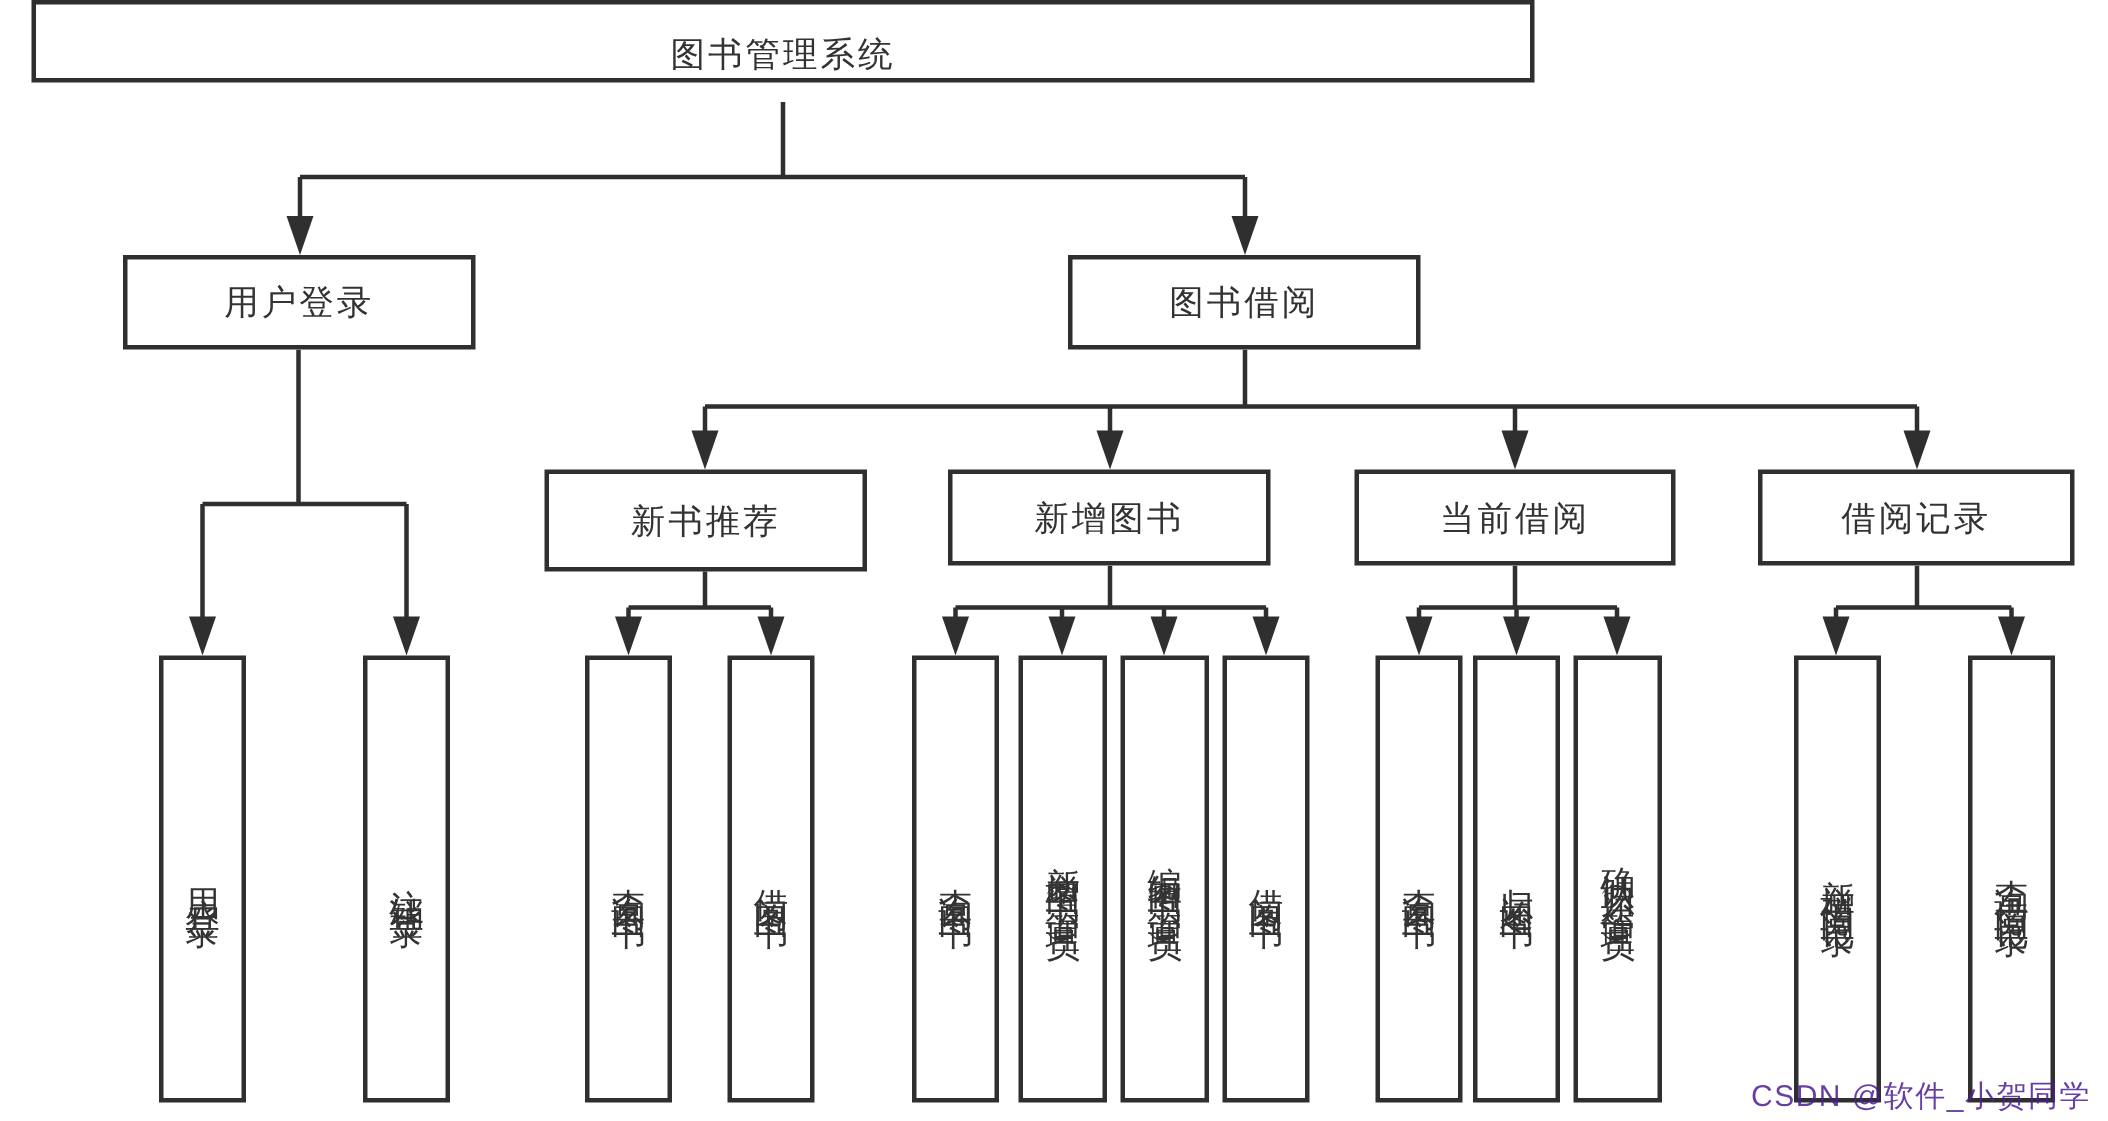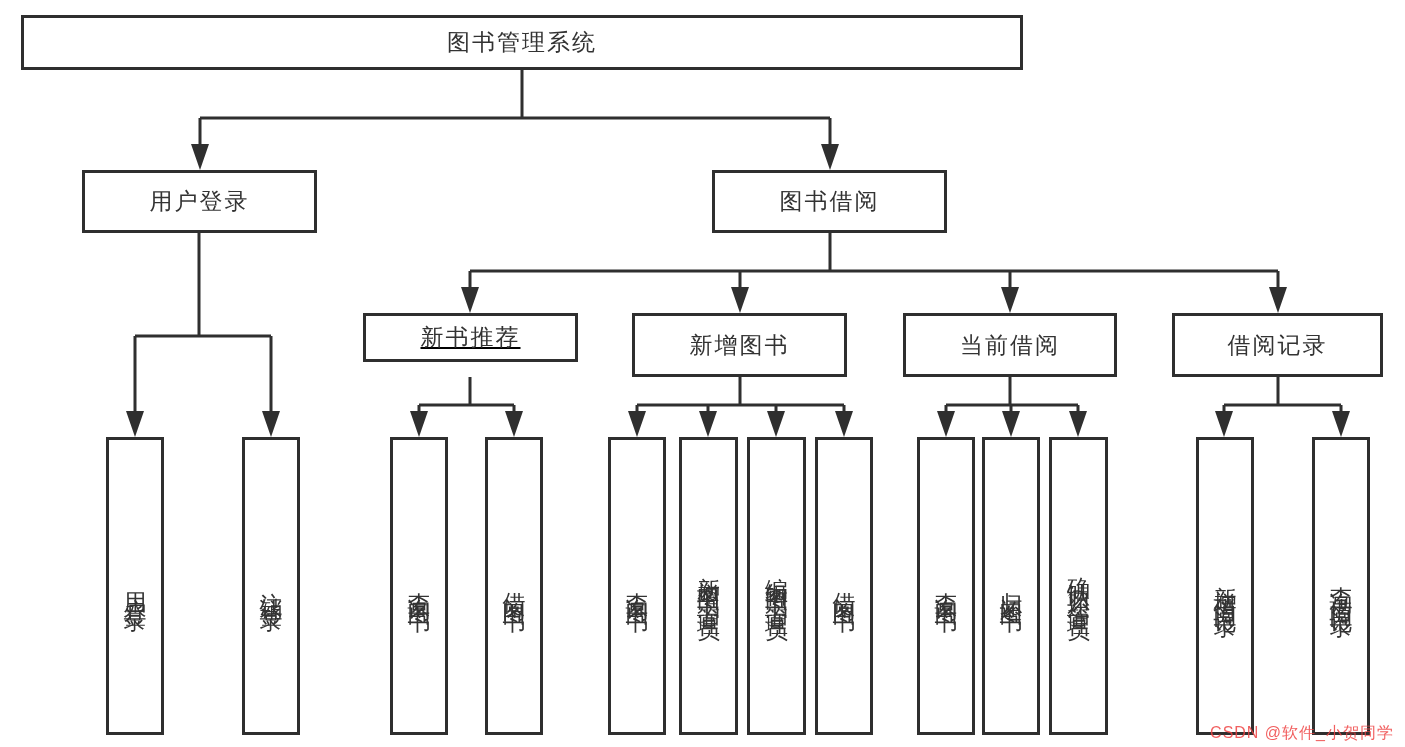--- a/index.html
+++ b/index.html
@@ -29,22 +29,22 @@
   .vert .label{
     writing-mode:vertical-rl;
     text-orientation:mixed;
     letter-spacing:6px;
     line-height:1;
     white-space:normal;
   }
   .watermark{
     position:absolute;
     right:11px;bottom:3px;
-    font-size:16px;
-    color:#ef4444;
+    font-size:20px;
+    color:#4c1d95;
     opacity:.85;
     letter-spacing:1px;
     z-index:5;
   }
 </style>
 </head>
 <body>
 
 <div class="stage">
 
@@ -84,32 +84,32 @@
       <polygon points="1002,411 1020,411 1011,437"></polygon>
       <polygon points="1069,411 1087,411 1078,437"></polygon>
     </g>
     <g>
       <path d="M1278 377 L1278 405 M1224 405 L1341 405 M1224 405 L1224 412 M1341 405 L1341 412"></path>
       <polygon points="1215,411 1233,411 1224,437"></polygon>
       <polygon points="1332,411 1350,411 1341,437"></polygon>
     </g>
   </svg>
 
-  <div class="node" style="left:21px;top:15px;width:1002px;height:55px;">
+  <div class="node" style="left:21px;top:0;width:1002px;height:55px;align-items:flex-end;">
     <span class="label">图书管理系统</span>
   </div>
 
   <div class="node" style="left:82px;top:170px;width:235px;height:63px;">
     <span class="label">用户登录</span>
   </div>
   <div class="node" style="left:712px;top:170px;width:235px;height:63px;">
     <span class="label">图书借阅</span>
   </div>
 
-  <div class="node" style="left:363px;top:313px;width:215px;height:49px;text-decoration:underline;">
+  <div class="node" style="left:363px;top:313px;width:215px;height:68px;">
     <span class="label">新书推荐</span>
   </div>
   <div class="node" style="left:632px;top:313px;width:215px;height:64px;">
     <span class="label">新增图书</span>
   </div>
   <div class="node" style="left:1172px;top:313px;width:211px;height:64px;">
     <span class="label">借阅记录</span>
   </div>
   <div class="node" style="left:903px;top:313px;width:214px;height:64px;">
     <span class="label">当前借阅</span>

